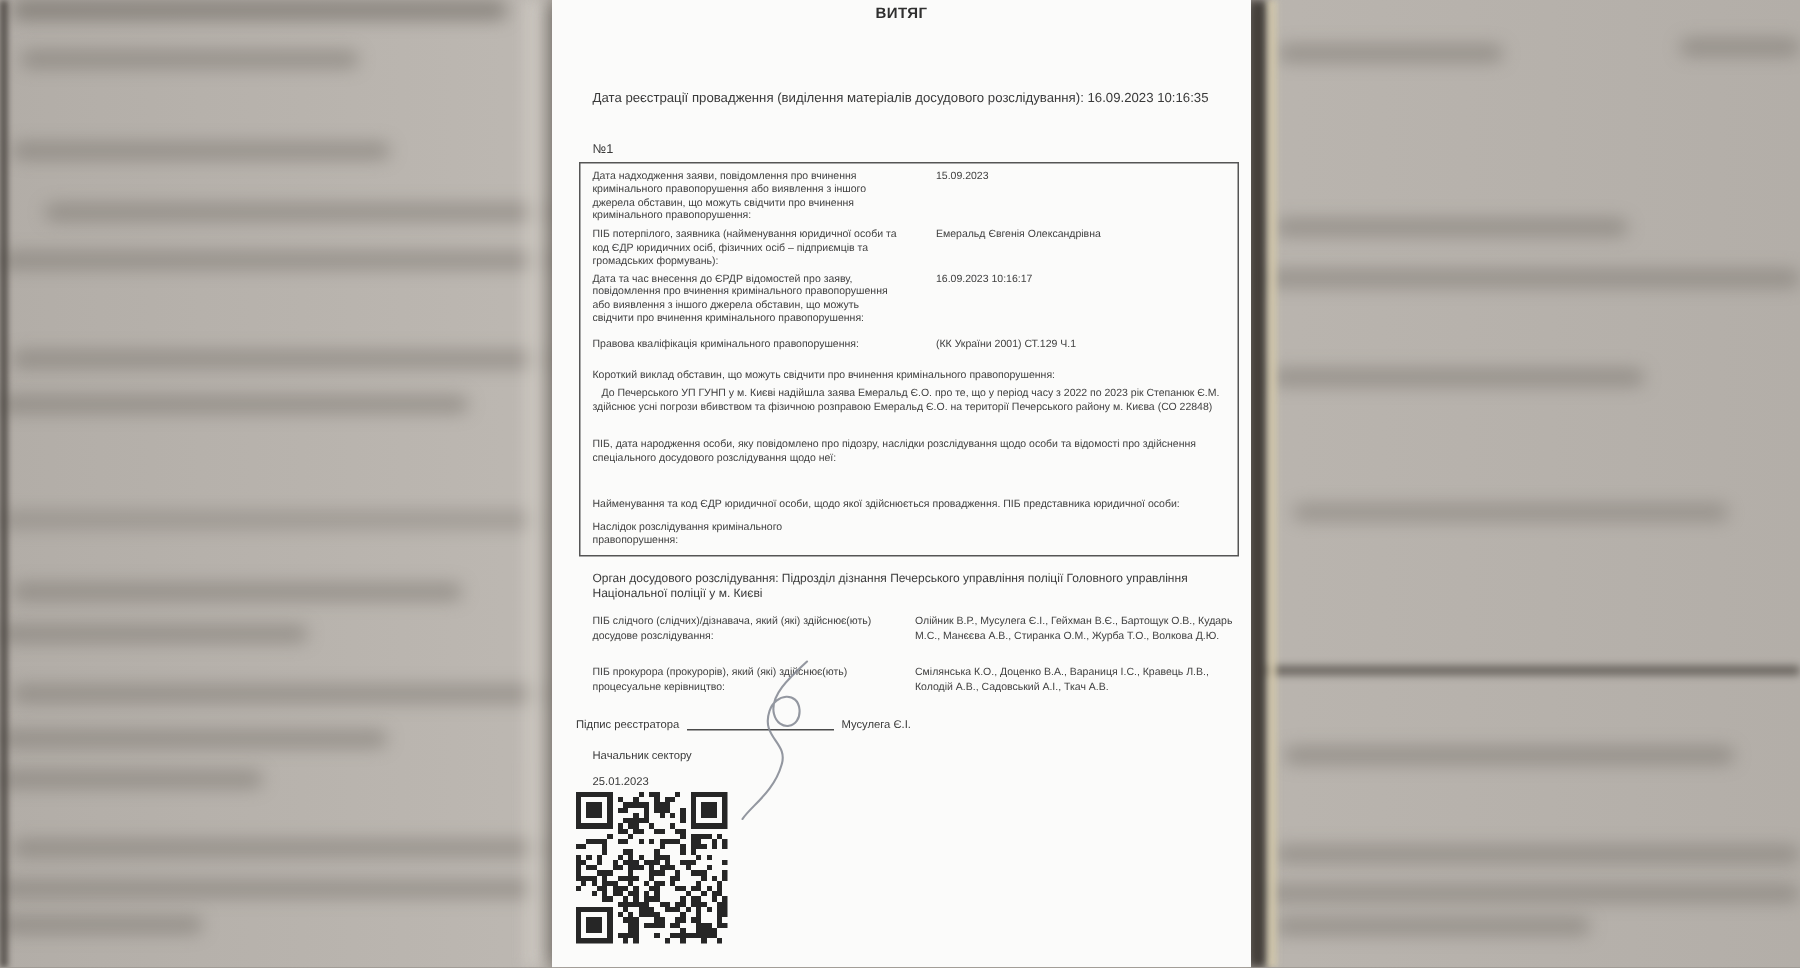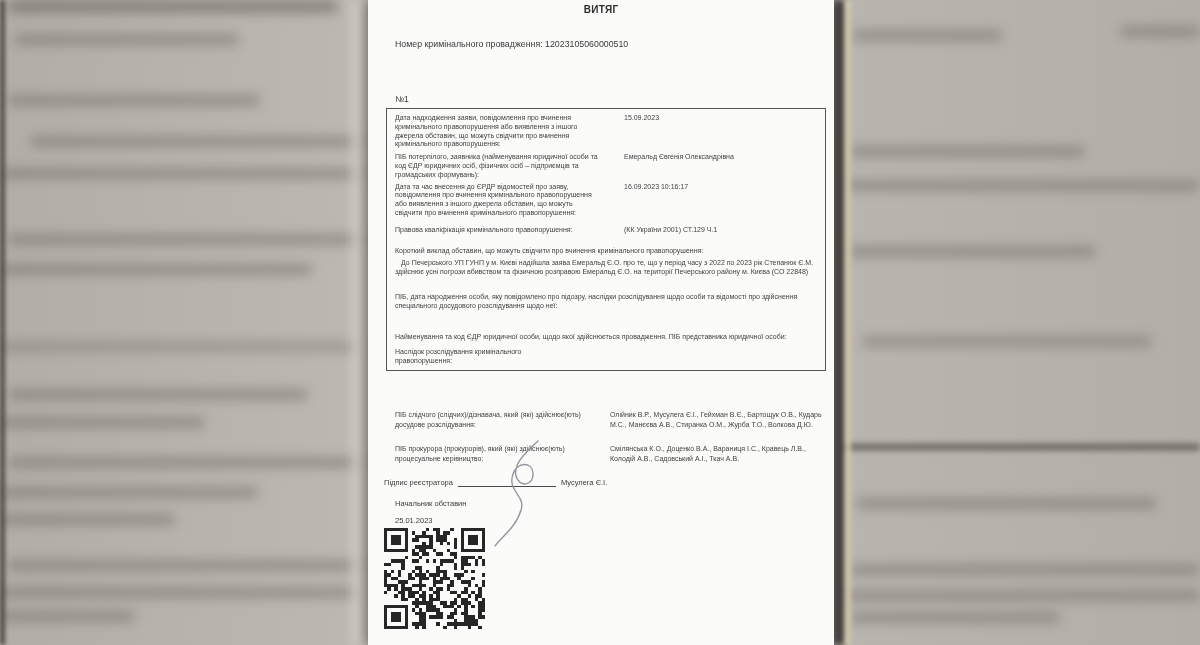--- a/index.html
+++ b/index.html
@@ -84,25 +84,22 @@
 
   <div class="edge edge-left"></div>
   <div class="edge edge-paper-glow"></div>
   <div class="edge edge-paper-shadow"></div>
   <div class="edge edge-cream"></div>
 
   <div class="paper">
 
     <div class="abs doc-title" style="top:4px">ВИТЯГ</div>
 
-    <div class="abs meta" style="top:39px">
-      <span>Номер кримінального провадження:</span>
-      <span>12023105060000510</span>
-    </div>
-
+
+    <div class="abs meta" style="top:60px">Дата реєстрації провадження (виділення матеріалів досудового розслідування): 16.09.2023 10:16:35</div>
 
     <div class="abs recno" style="top:94px">№1</div>
 
     <div class="abs dtable">
       <div class="trow">
         <div class="tlabel">Дата надходження заяви, повідомлення про вчинення кримінального правопорушення або виявлення з іншого джерела обставин, що можуть свідчити про вчинення кримінального правопорушення:</div>
         <div class="tvalue">15.09.2023</div>
       </div>
       <div class="trow" style="margin-top:4px">
         <div class="tlabel">ПІБ потерпілого, заявника (найменування юридичної особи та код ЄДР юридичних осіб, фізичних осіб – підприємців та громадських формувань):</div>
@@ -116,36 +113,37 @@
         <div class="tlabel">Правова кваліфікація кримінального правопорушення:</div>
         <div class="tvalue">(КК України 2001) СТ.129 Ч.1</div>
       </div>
       <div class="fullw" style="margin-top:12px">Короткий виклад обставин, що можуть свідчити про вчинення кримінального правопорушення:</div>
       <div class="fullw indent" style="margin-top:4px">До Печерського УП ГУНП у м. Києві надійшла заява Емеральд Є.О. про те, що у період часу з 2022 по 2023 рік Степанюк Є.М. здійснює усні погрози вбивством та фізичною розправою Емеральд Є.О. на території Печерського району м. Києва (СО 22848)</div>
       <div class="fullw" style="margin-top:16px">ПІБ, дата народження особи, яку повідомлено про підозру, наслідки розслідування щодо особи та відомості про здійснення спеціального досудового розслідування щодо неї:</div>
       <div class="fullw" style="margin-top:22px">Найменування та код ЄДР юридичної особи, щодо якої здійснюється провадження. ПІБ представника юридичної особи:</div>
       <div class="outcome" style="margin-top:7px">Наслідок розслідування кримінального правопорушення:</div>
     </div>
 
+    <div class="abs authority">Орган досудового розслідування: Підрозділ дізнання Печерського управління поліції Головного управління Національної поліції у м. Києві</div>
 
     <div class="abs prow" style="top:410px">
       <div class="plabel">ПІБ слідчого (слідчих)/дізнавача, який (які) здійснює(ють) досудове розслідування:</div>
       <div class="pvalue">Олійник В.Р., Мусулега Є.І., Гейхман В.Є., Бартощук О.В., Кударь М.С., Манєєва А.В., Стиранка О.М., Журба Т.О., Волкова Д.Ю.</div>
     </div>
 
     <div class="abs prow" style="top:444px">
       <div class="plabel">ПІБ прокурора (прокурорів), який (які) здійснює(ють) процесуальне керівництво:</div>
       <div class="pvalue">Смілянська К.О., Доценко В.А., Вараниця І.С., Кравець Л.В., Колодій А.В., Садовський А.І., Ткач А.В.</div>
     </div>
 
     <div class="abs sigrow">
       <span>Підпис реєстратора</span><span class="sigline"></span><span>Мусулега Є.І.</span>
     </div>
 
-    <div class="abs postline">Начальник обставин</div>
+    <div class="abs postline">Начальник сектору</div>
     <div class="abs dateline">25.01.2023</div>
 
     <svg class="abs signature" viewBox="0 0 70 112">
       <path d="M52,3 C40,14 27,26 30,38 C33,50 48,48 47,35 C46,23 31,24 27,36 C21,54 40,57 35,72 C30,90 14,100 9,108" fill="none" stroke="#878c96" stroke-width="1.4" stroke-linecap="round" opacity=".9"></path>
     </svg>
 
     <svg class="abs qr" id="qr-svg" viewBox="0 0 29 29" shape-rendering="crispEdges" fill="#262626">
         <rect x="12" y="0" width="1" height="1"></rect>
         <rect x="14" y="0" width="1" height="1"></rect>
         <rect x="15" y="0" width="1" height="1"></rect>

